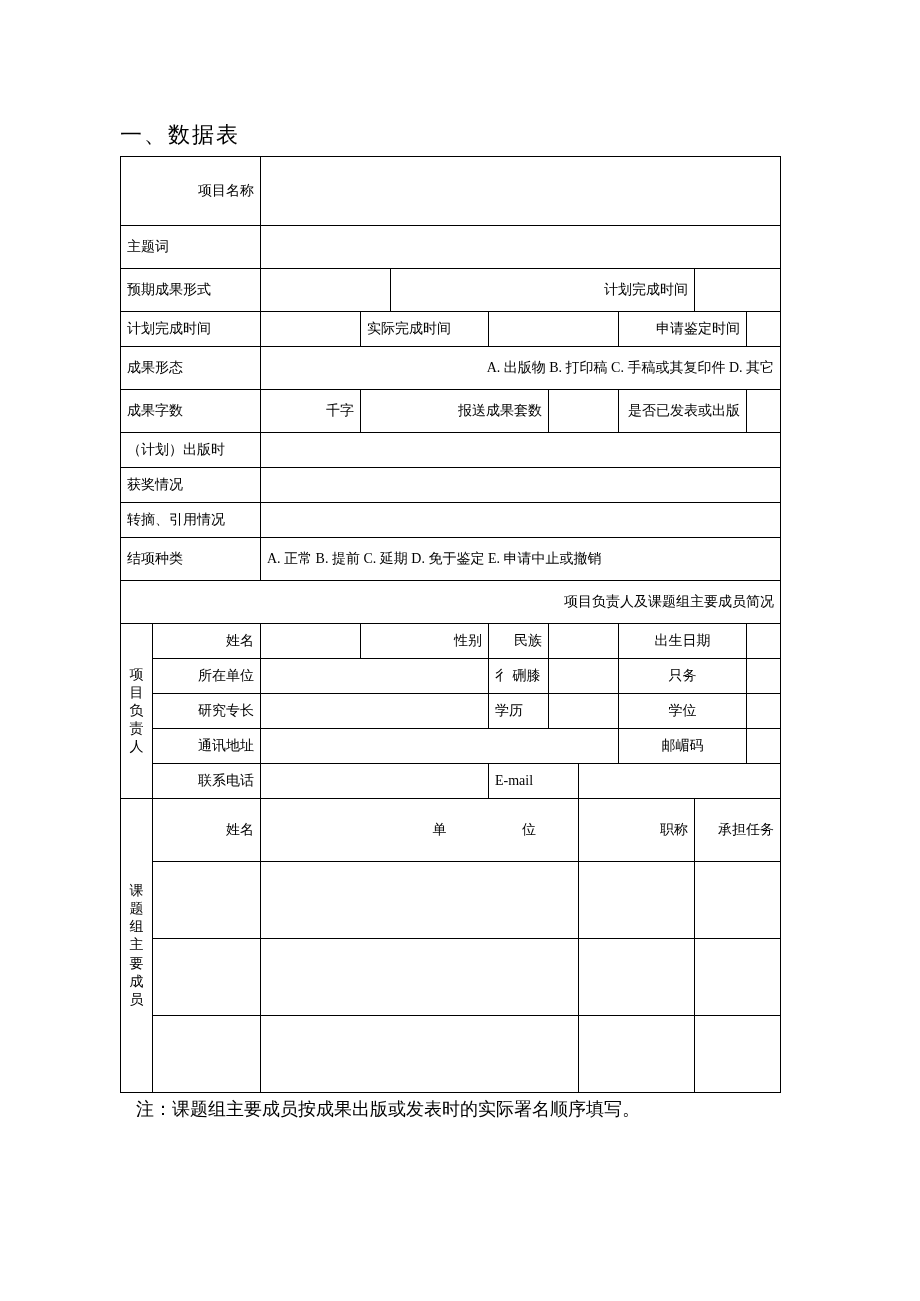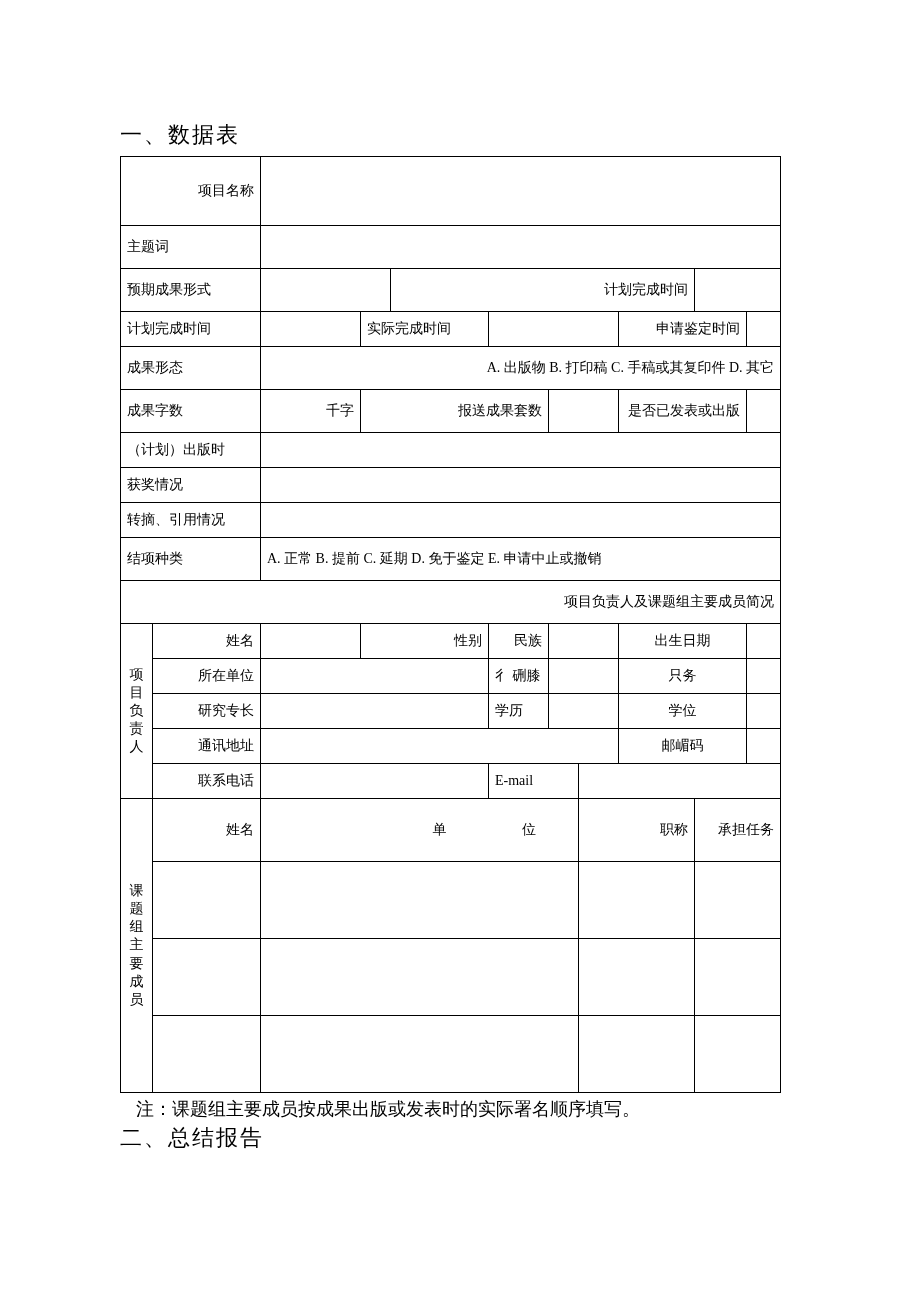--- a/index.html
+++ b/index.html
@@ -221,16 +221,15 @@
       <td colspan="5"></td>
       <td colspan="2"></td>
       <td colspan="2"></td>
     </tr>
 
   </tbody>
     </table>
 
   <div class="note">注：课题组主要成员按成果出版或发表时的实际署名顺序填写。</div>
 
-  <h2 class="sect" style="margin-top:2px">二、总结报告</h2>
 
 
 </div>
 
 </body></html>

